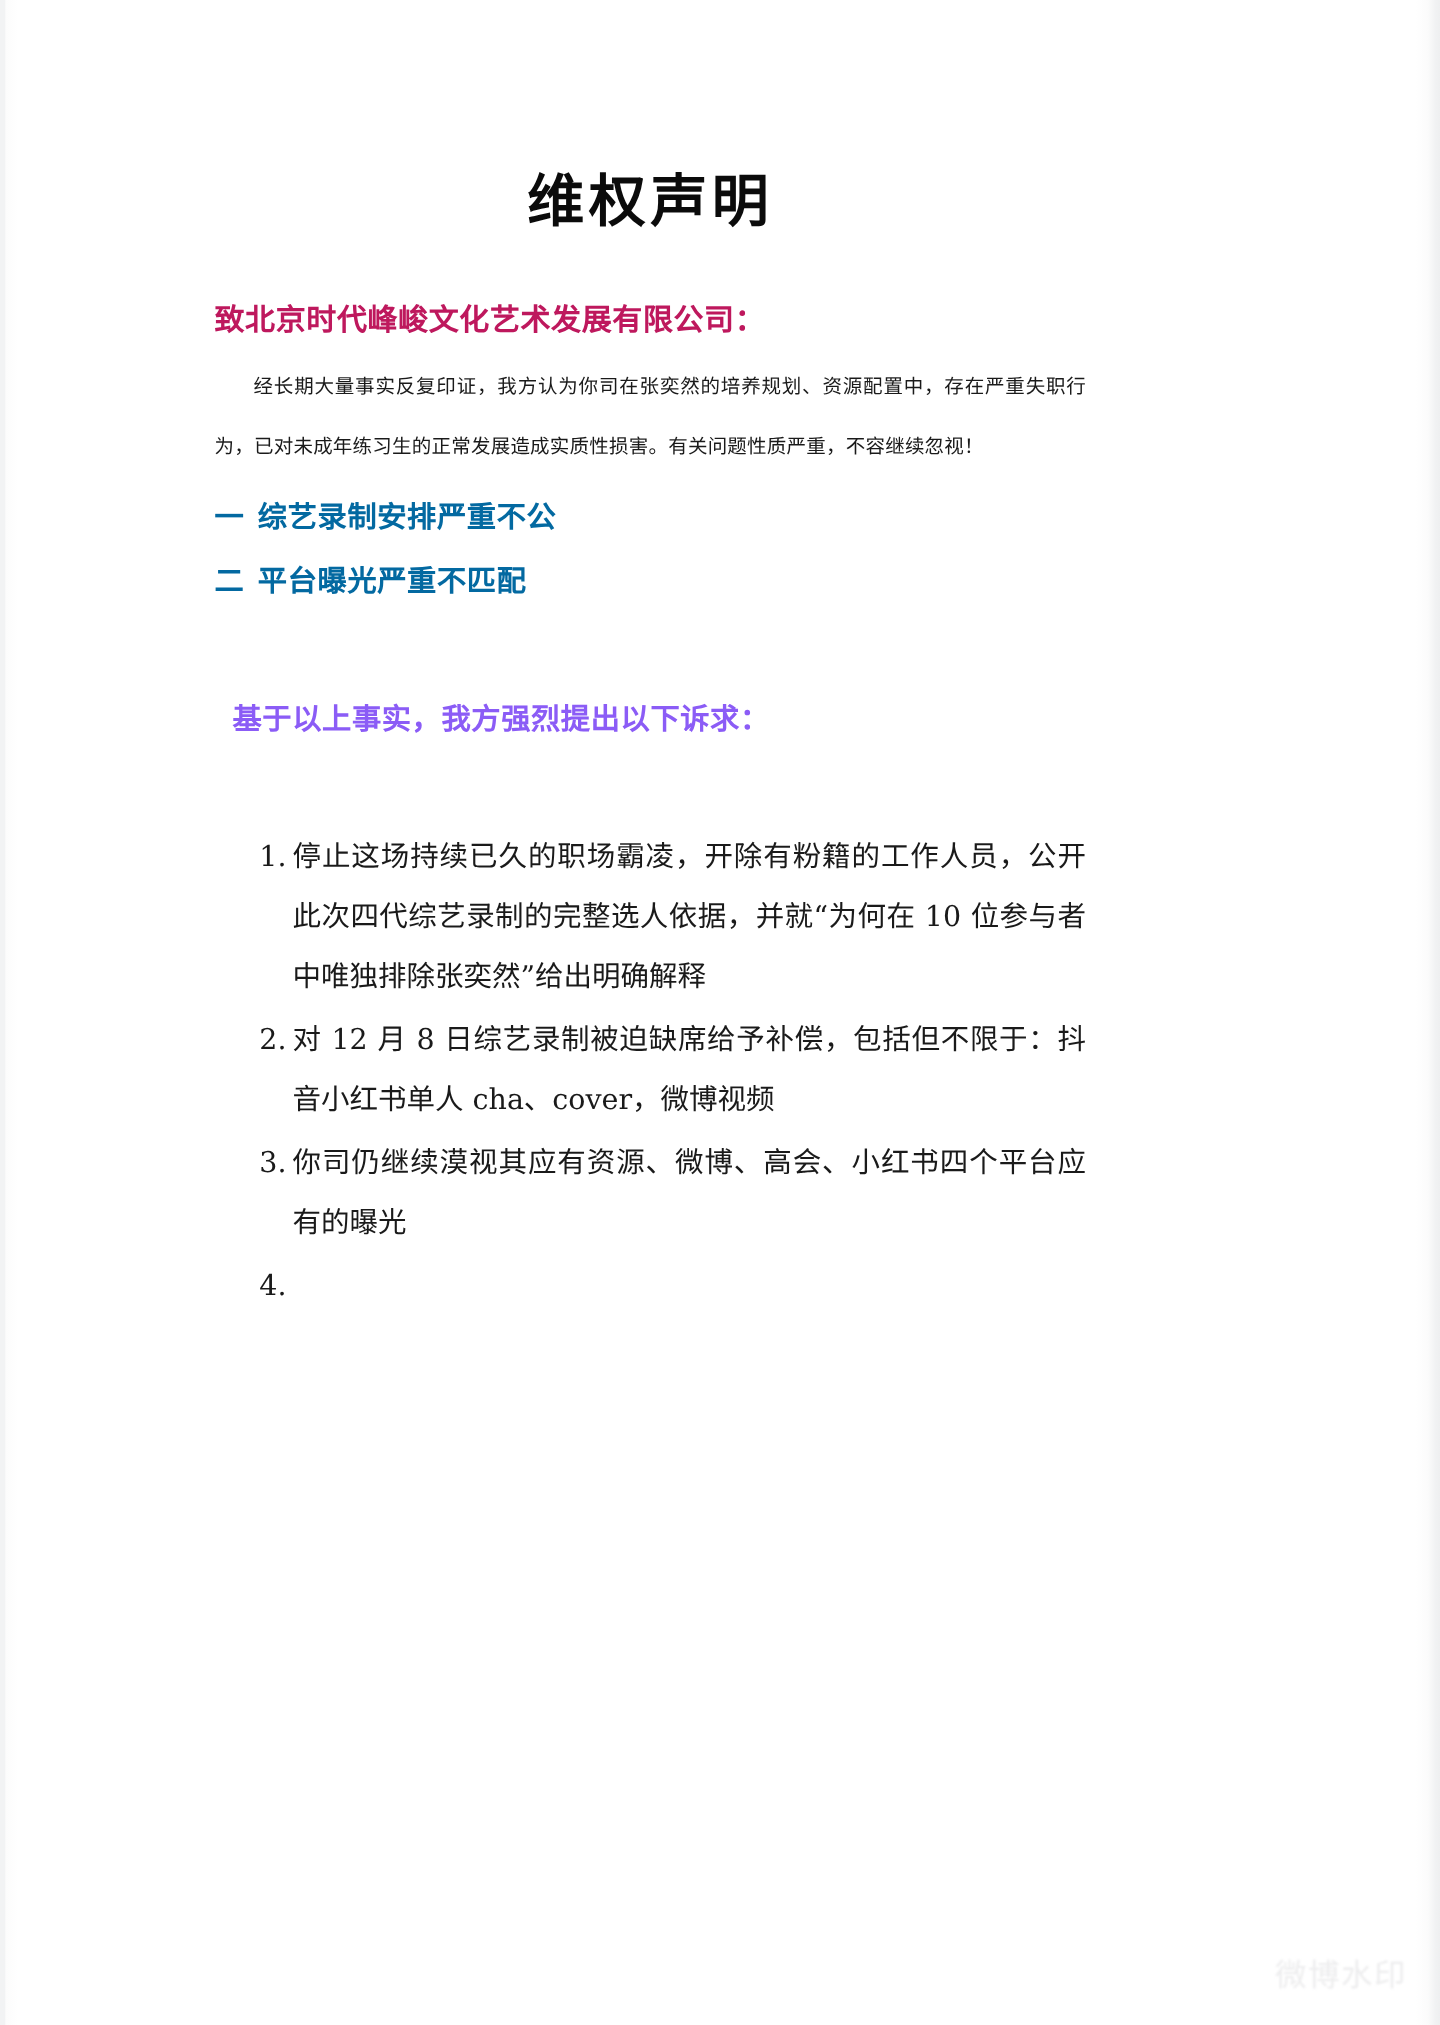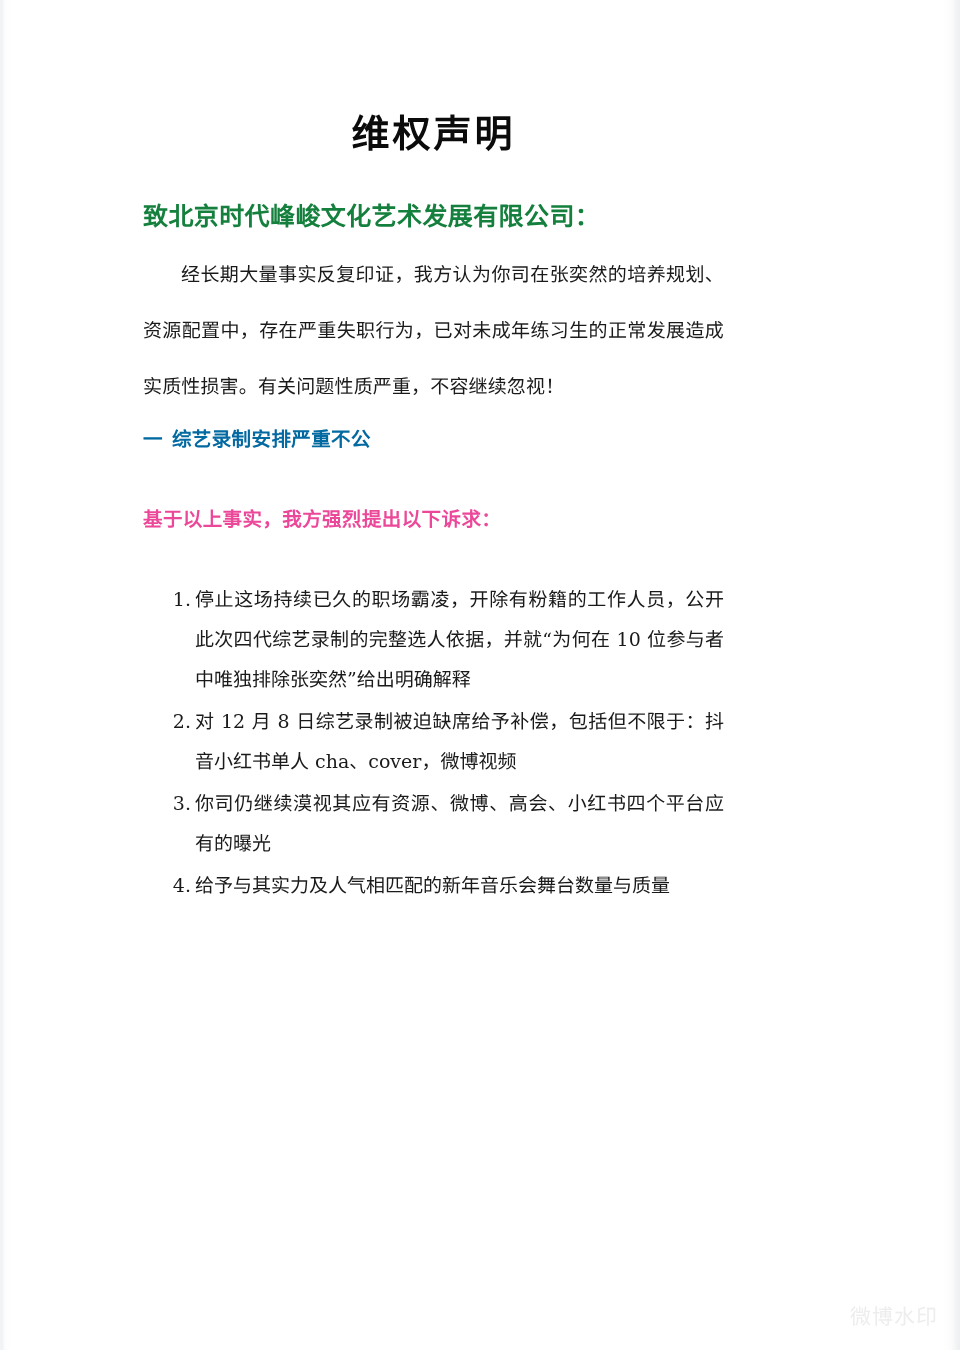--- a/index.html
+++ b/index.html
@@ -51,35 +51,35 @@
     letter-spacing: 3px;
     line-height: 1.15;
     color: #0b0b0b;
   }
 
   
   .addressee {
     margin: 0;
     padding-top: 42px;
     font-weight: bold;
-    font-size: 25px;
+    font-size: 20px;
     letter-spacing: 0.4px;
     line-height: 1.5;
-    color: #15803d;
+    color: #be185d;
   }
 
   
   .body-para {
     margin: 0;
     padding-top: 11px;
     text-indent: 2em;
     text-align: justify;
     text-justify: inter-ideograph;
-    font-size: 19px;
-    line-height: 56px;
+    font-size: 13px;
+    line-height: 40px;
     letter-spacing: 0.15px;
     color: #1a1a1a;
   }
 
   
   .section-heading {
     margin: 0;
     padding-top: 9px;
     font-weight: bold;
     font-size: 19.5px;
@@ -92,27 +92,27 @@
   }
 
   
   .strong-run {
     font-weight: bold;
     color: #0b0b0b;
   }
 
   
   .demands-heading {
-    margin: 0;
+    margin: 12px;
     padding-top: 46px;
     font-weight: bold;
     font-size: 19.5px;
     letter-spacing: 0.4px;
     line-height: 34px;
-    color: #ec4899;
+    color: #8b5cf6;
   }
 
   
   .demands-list {
     margin: 0;
     padding: 0;
     padding-top: 42px;
     list-style: none;
   }
   .demand-item {
@@ -166,38 +166,40 @@
 
   <p class="addressee">致北京时代峰峻文化艺术发展有限公司：</p>
 
   <p class="body-para">经长期大量事实反复印证，我方认为你司在张奕然的培养规划、资源配置中，存在严重失职行为，已对未成年练习生的正常发展造成实质性损害。有关问题性质严重，不容继续忽视！</p>
 
   <h2 class="section-heading">
     <span class="sec-num">一</span><span>综艺录制安排严重不公</span>
   </h2>
 
 
+  <h2 class="section-heading">
+    <span class="sec-num">二</span><span>平台曝光严重不匹配</span>
+  </h2>
 
 
   <p class="demands-heading">基于以上事实，我方强烈提出以下诉求：</p>
 
   <ol class="demands-list">
     <li class="demand-item">
       <span class="item-num">1.</span>
       <span>停止这场持续已久的职场霸凌，开除有粉籍的工作人员，公开此次四代综艺录制的完整选人依据，并就“为何在 10 位参与者中唯独排除张奕然”给出明确解释</span>
     </li>
     <li class="demand-item">
       <span class="item-num">2.</span>
       <span>对 12 月 8 日综艺录制被迫缺席给予补偿，包括但不限于：抖音小红书单人 cha、cover，微博视频</span>
     </li>
     <li class="demand-item">
       <span class="item-num">3.</span>
       <span>你司仍继续漠视其应有资源、微博、高会、小红书四个平台应有的曝光</span>
     </li>
     <li class="demand-item">
       <span class="item-num">4.</span>
-      <span>给予与其实力及人气相匹配的新年音乐会舞台数量与质量</span>
     </li>
   </ol>
 
 </div>
 
 <div id="watermark">微博水印</div>
 
 </body></html>

